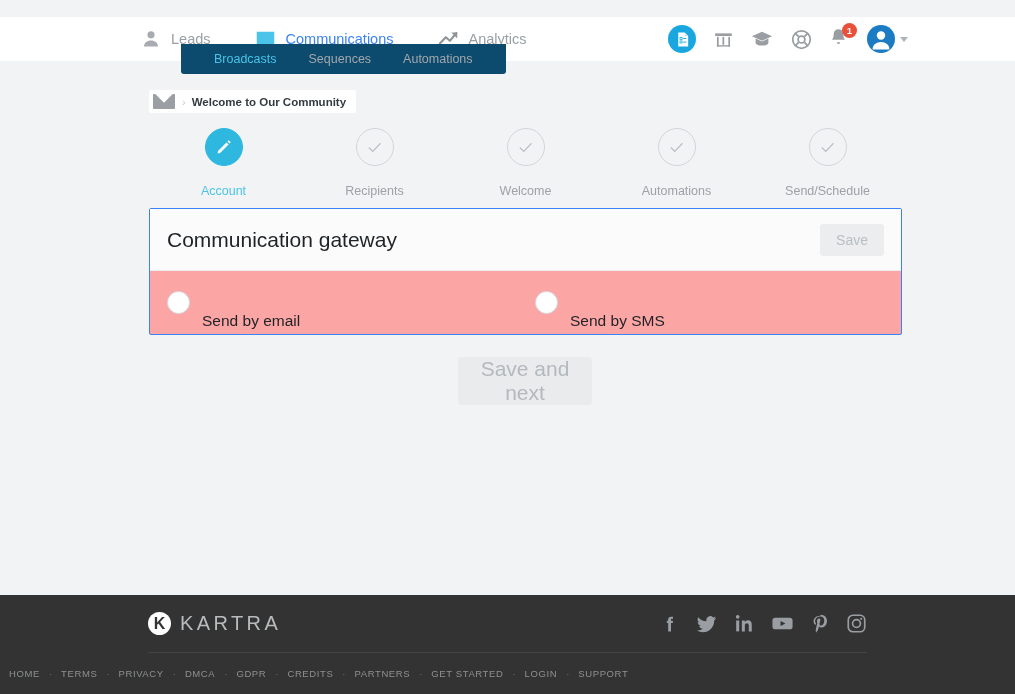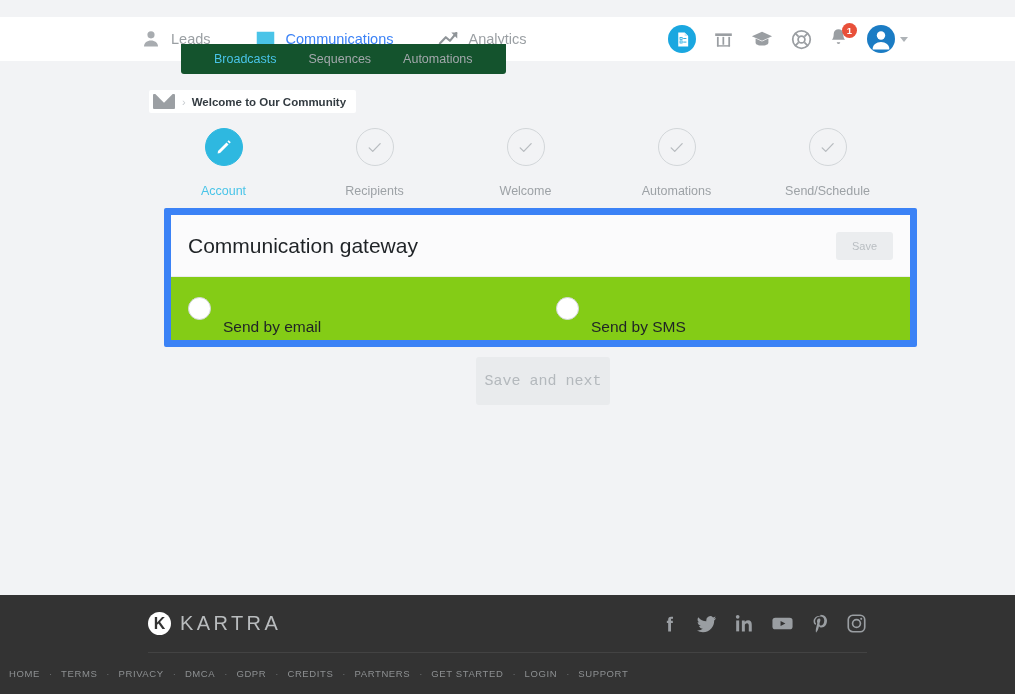--- a/index.html
+++ b/index.html
@@ -49,21 +49,21 @@
   .avatar {
     width: 28px; height: 28px; border-radius: 50%;
     background: #1b7cc4; display: flex; align-items: flex-end; justify-content: center;
     overflow: hidden;
   }
   .caret { width: 0; height: 0; border-left: 4px solid transparent; border-right: 4px solid transparent; border-top: 5px solid #aeb3b7; }
 
   
   .subtabs {
     position: absolute; top: 44px; left: 181px;
-    height: 30px; background: #14532d;
+    height: 30px; background: #0c4a6e;
     display: flex; align-items: center;
     border-radius: 0 0 3px 3px;
     padding: 0 17px;
   }
   .subtab {
     font-size: 12.5px; color: #a3a8ac; cursor: pointer;
     padding: 0 16px; white-space: nowrap;
   }
   .subtab.active { color: #49c4e8; }
 
@@ -95,56 +95,56 @@
     width: 38px; height: 38px; border-radius: 50%;
     display: flex; align-items: center; justify-content: center;
     border: 1px solid #d2d6d9; background: transparent;
   }
   .step.current .step-circle { background: #2eb8e0; border-color: #2eb8e0; }
   .step-label { margin-top: 18px; font-size: 12.5px; color: #9da2a6; white-space: nowrap; }
   .step.current .step-label { color: #49c4e8; }
 
   
   .card {
-    position: absolute; top: 208px; left: 164px;
+    position: absolute; top: 208px; left: 149px;
     width: 753px;
-    background: #84cc16;
-    border: 7px solid #3b82f6;
+    background: #fca5a5;
+    border: 1px solid #3b82f6;
     border-radius: 2px;
   }
   .card-head {
     height: 62px; background: #fbfbfc;
     border-bottom: 1px solid #eaecee;
     display: flex; align-items: center; justify-content: space-between;
     padding: 0 17px 0 17px;
   }
   .card-title { font-size: 21px; color: #1f2326; font-weight: normal; }
   .btn-save {
     background: #ebedef; color: #b9bec2; border: none;
-    font-size: 11px; border-radius: 3px;
+    font-size: 14px; border-radius: 3px;
     padding: 8px 16px; cursor: pointer;
     font-family: inherit;
     margin-left: 36px;
   }
   .card-body { height: 63px; display: flex; align-items: center; padding: 0 17px; }
   .radio-opt { display: flex; align-items: center; cursor: pointer; }
   .radio-opt.email { width: 368px; }
   .radio-dot {
     width: 23px; height: 23px; border-radius: 50%;
     border: 1px solid #d3d7da; background: #fff; margin-right: 12px;
   }
   .radio-label { font-size: 15.5px; color: #1f2326; margin-top: 36px; }
 
   
   .btn-next {
-    position: absolute; top: 357px; left: 476px;
+    position: absolute; top: 357px; left: 458px;
     width: 134px; height: 48px;
     background: #e9ebed; color: #b4b9bd; border: none;
-    font-size: 15px; border-radius: 3px; cursor: pointer;
-    font-family: Liberation Mono, monospace;
+    font-size: 21px; border-radius: 3px; cursor: pointer;
+    font-family: Liberation Sans, sans-serif;
   }
 
   
   .footer {
     position: absolute; bottom: 0; left: 0; width: 1015px; height: 99px;
     background: #333333;
   }
   .footer-top {
     position: relative; height: 58px; margin: 0 148px;
     display: flex; align-items: center; justify-content: space-between;

